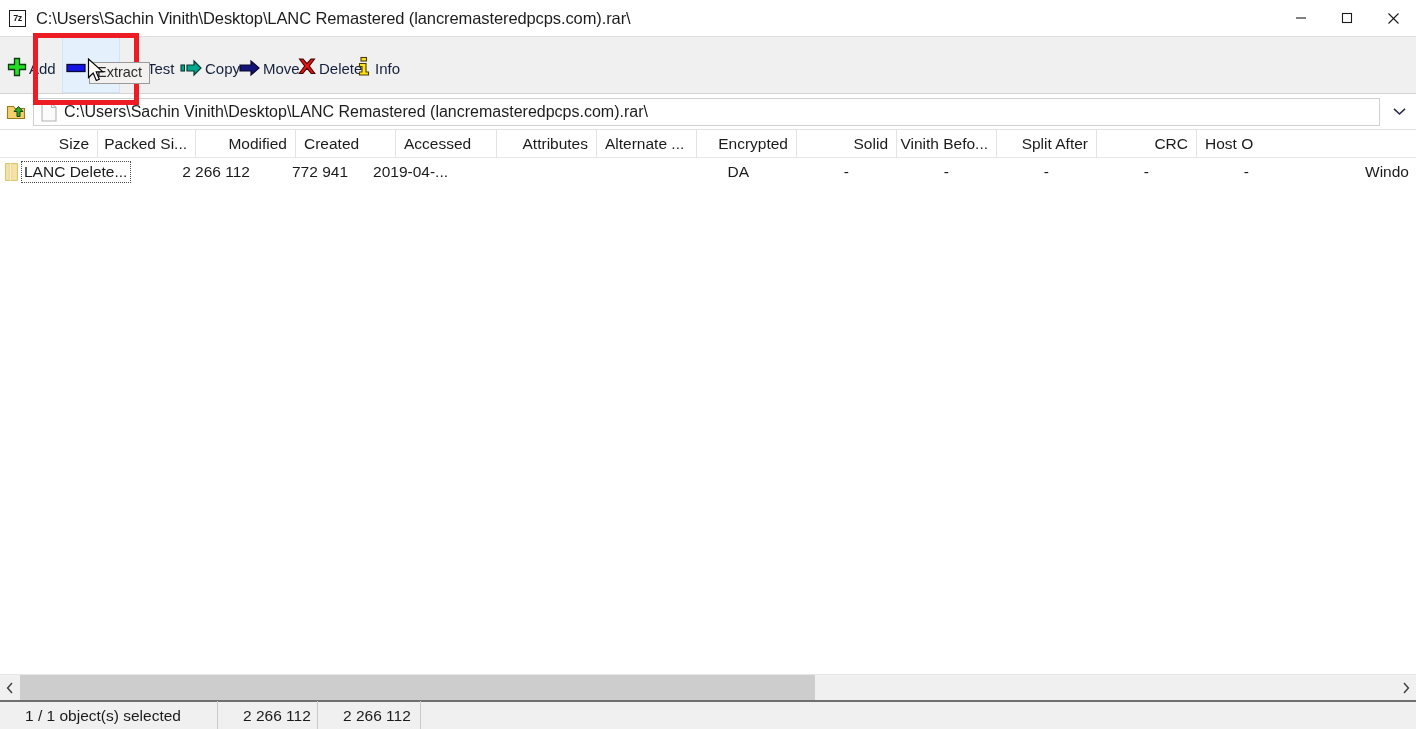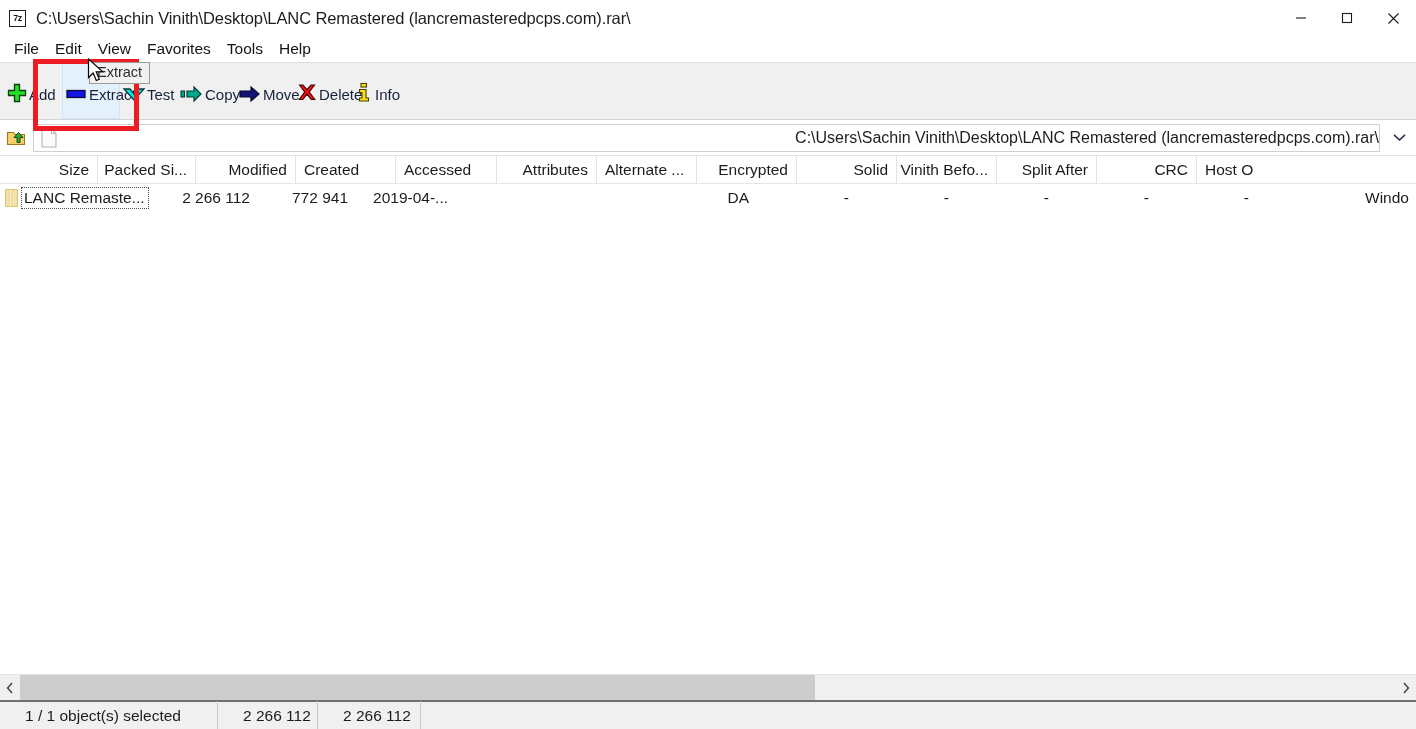--- a/index.html
+++ b/index.html
@@ -11,21 +11,20 @@
     background: #ffffff;
     -webkit-font-smoothing: antialiased;
   }
 
   #app {
     position: relative;
     width: 1416px; height: 729px;
     background: #14532d;
     display: flex;
     flex-direction: column;
-    text-align: right;
   }
 
   
   .titlebar {
     height: 36px;
     flex: 0 0 36px;
     background: #ffffff;
     display: flex;
     align-items: center;
     position: relative;
@@ -343,28 +342,20 @@
       </div>
       <div class="wc close">
         <svg width="13" height="13" viewBox="0 0 13 13">
             <line x1="1.5" y1="1.5" x2="11.5" y2="11.5" stroke="#1a1a1a" stroke-width="1.1"></line>
             <line x1="11.5" y1="1.5" x2="1.5" y2="11.5" stroke="#1a1a1a" stroke-width="1.1"></line>
           </svg>
       </div>
     </div>
   </div>
 
-  <div class="menubar">
-    <div class="menu-item">File</div>
-    <div class="menu-item">Edit</div>
-    <div class="menu-item">View</div>
-    <div class="menu-item">Favorites</div>
-    <div class="menu-item">Tools</div>
-    <div class="menu-item">Help</div>
-  </div>
 
   <div class="toolbar">
 
     <div class="tbtn">
       <div class="ticon">
         <svg width="24" height="24" viewBox="0 0 24 24">
           <path d="M9.5 2.5 h5 v6 h6 v5 h-6 v6 h-5 v-6 h-6 v-5 h6 z" fill="#22e023" stroke="#0d3b10" stroke-width="1.3"></path>
         </svg>
       </div>
       <div class="tlabel">Add</div>
@@ -480,21 +471,21 @@
 
     <div class="datarow">
       <div class="cell cell-name" style="width:160px">
         <span class="rowicon">
           <svg width="13" height="18" viewBox="0 0 13 18">
             <path d="M0.6 0.6 h11.8 v16.8 h-11.8 z" fill="#f7e3a8" stroke="#d9bd6a" stroke-width="1"></path>
             <rect x="4.2" y="0.6" width="2.6" height="16.8" fill="#fbf2cf" stroke="#e2cd8a" stroke-width="0.8"></rect>
           </svg>
         </span>
         <span class="namebox">
-          <span>LANC Remaste...</span>
+          <span>LANC Delete...</span>
         </span>
       </div>
       <div class="cell r" style="width:98px">2 266 112</div>
       <div class="cell r" style="width:98px">772 941</div>
       <div class="cell r" style="width:100px">2019-04-...</div>
       <div class="cell" style="width:100px"></div>
       <div class="cell" style="width:101px"></div>
       <div class="cell r" style="width:100px">DA</div>
       <div class="cell r" style="width:100px">-</div>
       <div class="cell r" style="width:100px">-</div>

